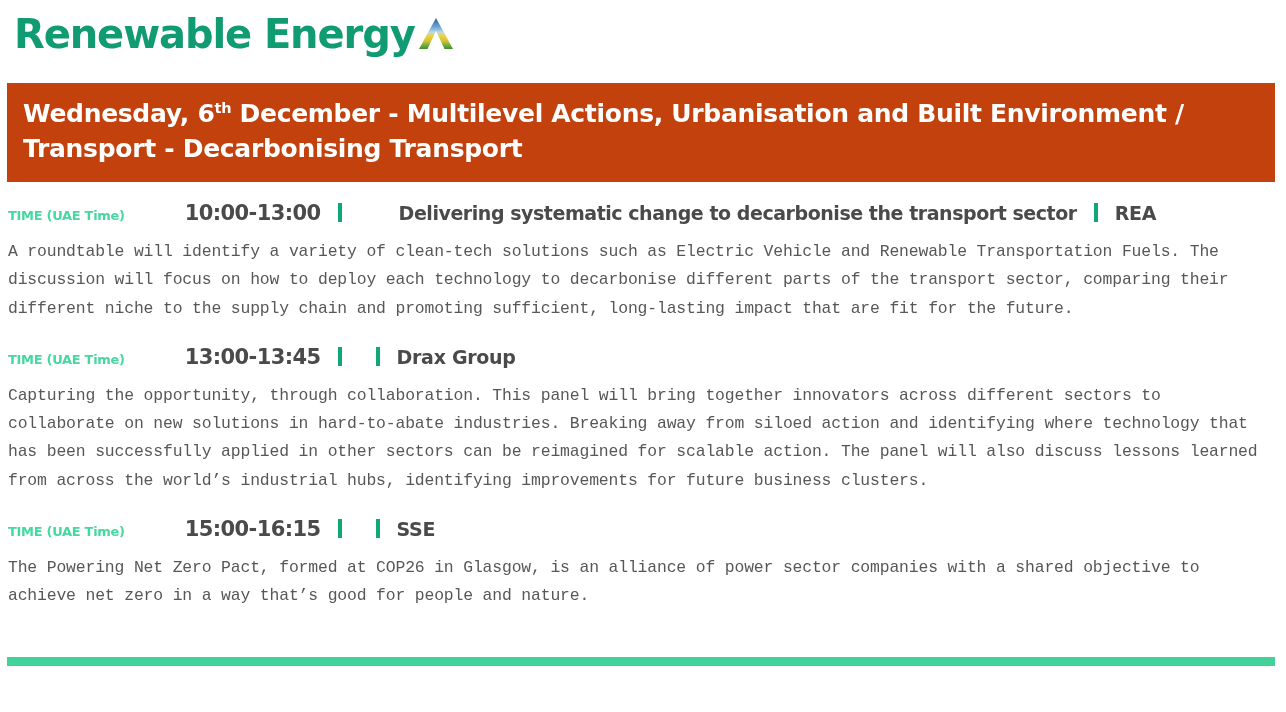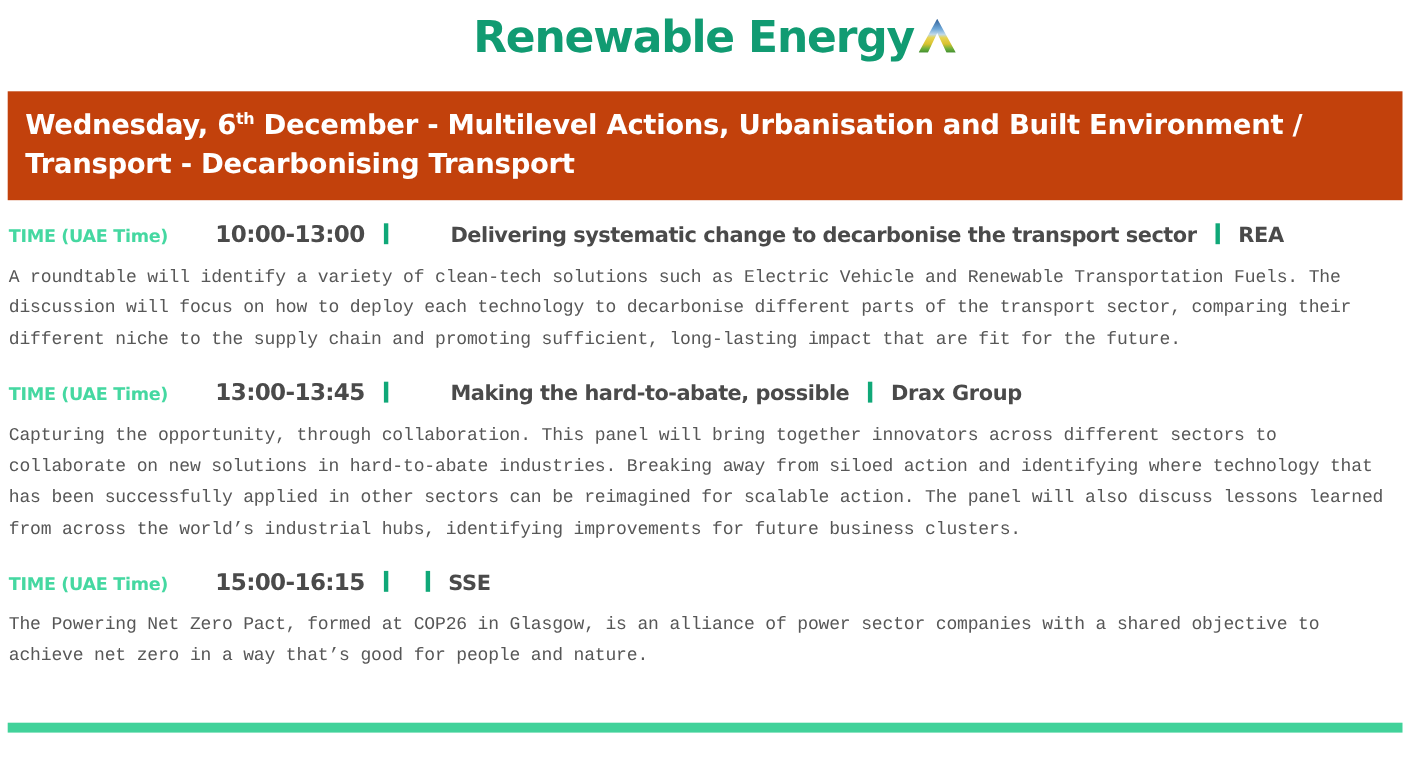--- a/index.html
+++ b/index.html
@@ -15,21 +15,20 @@
     position: relative;
   }
 
   
   .brand {
     padding: 5px 0 0 14px;
     height: 62px;
     box-sizing: border-box;
     display: flex;
     align-items: center;
-    justify-content: center;
   }
   .brand-title {
     font-family: "DejaVu Sans", sans-serif;
     font-weight: 700;
     font-size: 40px;
     letter-spacing: -1.1px;
     color: #119B72;
     line-height: 1;
     white-space: nowrap;
     display: flex;
@@ -79,24 +78,24 @@
 
   .session-head {
     display: flex;
     align-items: baseline;
     white-space: nowrap;
     line-height: 1.1;
   }
   .time-label {
     font-family: "DejaVu Sans", sans-serif;
     font-weight: 700;
-    font-size: 16px;
+    font-size: 13px;
     color: #45D8A1;
     letter-spacing: -0.3px;
-    margin-right: 3px;
+    margin-right: 20px;
   }
   .time-value {
     font-family: "DejaVu Sans", sans-serif;
     font-weight: 700;
     font-size: 21px;
     color: #4A4A4A;
     letter-spacing: -0.6px;
     margin-left: 40px;
   }
   .sep {
@@ -191,21 +190,20 @@
       <span class="session-org">REA</span>
     </div>
     <div class="session-desc">A roundtable will identify a variety of clean-tech solutions such as Electric Vehicle and Renewable Transportation Fuels. The discussion will focus on how to deploy each technology to decarbonise different parts of the transport sector, comparing their different niche to the supply chain and promoting sufficient, long-lasting impact that are fit for the future.</div>
   </div>
 
   <div class="session">
     <div class="session-head">
       <span class="time-label">TIME (UAE Time)</span>
       <span class="time-value">13:00-13:45</span>
       <span class="sep"></span>
-      <span class="session-title">Making the hard-to-abate, possible</span>
       <span class="sep"></span>
       <span class="session-org">Drax Group</span>
     </div>
     <div class="session-desc">Capturing the opportunity, through collaboration. This panel will bring together innovators across different sectors to collaborate on new solutions in hard-to-abate industries. Breaking away from siloed action and identifying where technology that has been successfully applied in other sectors can be reimagined for scalable action. The panel will also discuss lessons learned from across the world’s industrial hubs, identifying improvements for future business clusters.</div>
   </div>
 
   <div class="session">
     <div class="session-head">
       <span class="time-label">TIME (UAE Time)</span>
       <span class="time-value">15:00-16:15</span>

